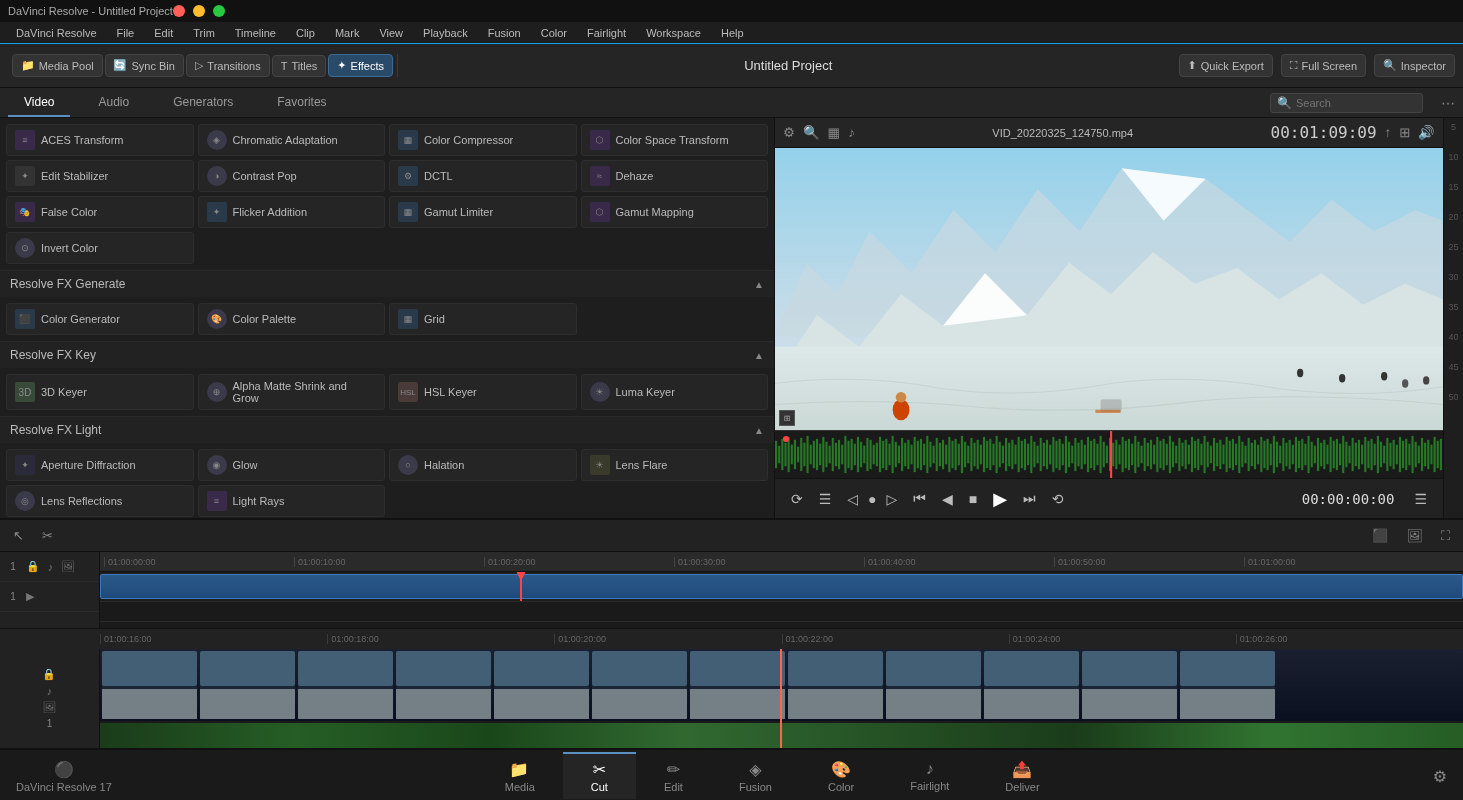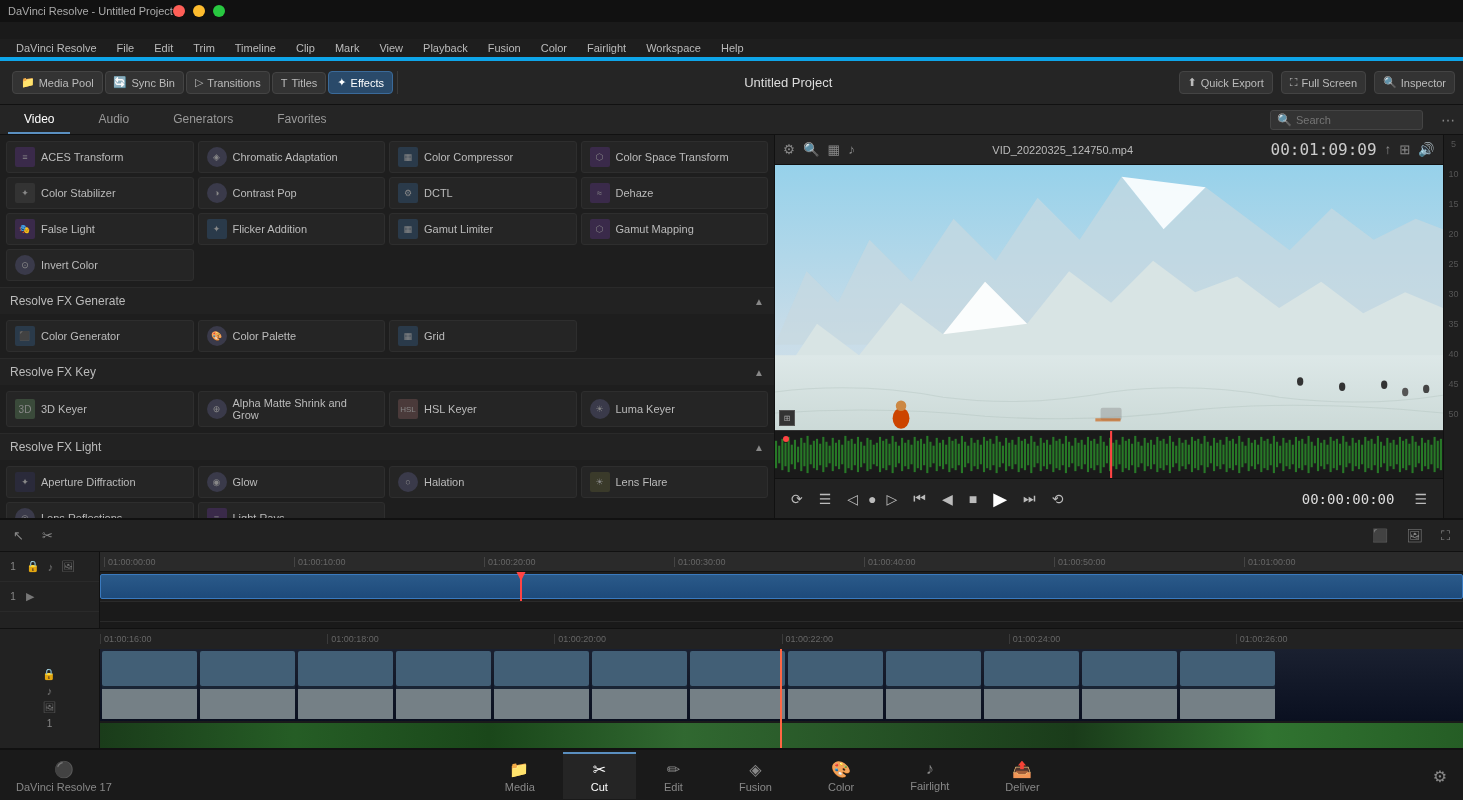--- a/index.html
+++ b/index.html
@@ -31,22 +31,21 @@
 
     
     .menubar {
       height: 22px;
       background: #1e1e1e;
       display: flex;
       align-items: center;
       padding: 0 8px;
       gap: 4px;
       flex-shrink: 0;
-      border-bottom: 4px solid #0ea5e9;
-      margin-top: 17px;
+      border-bottom: 1px solid #0ea5e9;
     }
     .menu-item {
       padding: 2px 8px;
       color: #bbb;
       cursor: pointer;
       font-size: 11px;
       border-radius: 3px;
     }
 
     
@@ -615,37 +614,37 @@
         <div class="fx-item">
           <div class="fx-icon fx-icon-square">▦</div>
           <span class="fx-label">Color Compressor</span>
         </div>
         <div class="fx-item">
           <div class="fx-icon fx-icon-lines">⬡</div>
           <span class="fx-label">Color Space Transform</span>
         </div>
         <div class="fx-item">
           <div class="fx-icon">✦</div>
-          <span class="fx-label">Color Stabilizer</span>
+          <span class="fx-label">Edit Stabilizer</span>
         </div>
         <div class="fx-item">
           <div class="fx-icon fx-icon-circle">◑</div>
           <span class="fx-label">Contrast Pop</span>
         </div>
         <div class="fx-item">
           <div class="fx-icon fx-icon-square">⚙</div>
           <span class="fx-label">DCTL</span>
         </div>
         <div class="fx-item">
           <div class="fx-icon fx-icon-lines">≈</div>
           <span class="fx-label">Dehaze</span>
         </div>
         <div class="fx-item">
           <div class="fx-icon fx-icon-lines">🎭</div>
-          <span class="fx-label">False Light</span>
+          <span class="fx-label">False Color</span>
         </div>
         <div class="fx-item">
           <div class="fx-icon fx-icon-square">✦</div>
           <span class="fx-label">Flicker Addition</span>
         </div>
         <div class="fx-item">
           <div class="fx-icon fx-icon-square">▦</div>
           <span class="fx-label">Gamut Limiter</span>
         </div>
         <div class="fx-item">

